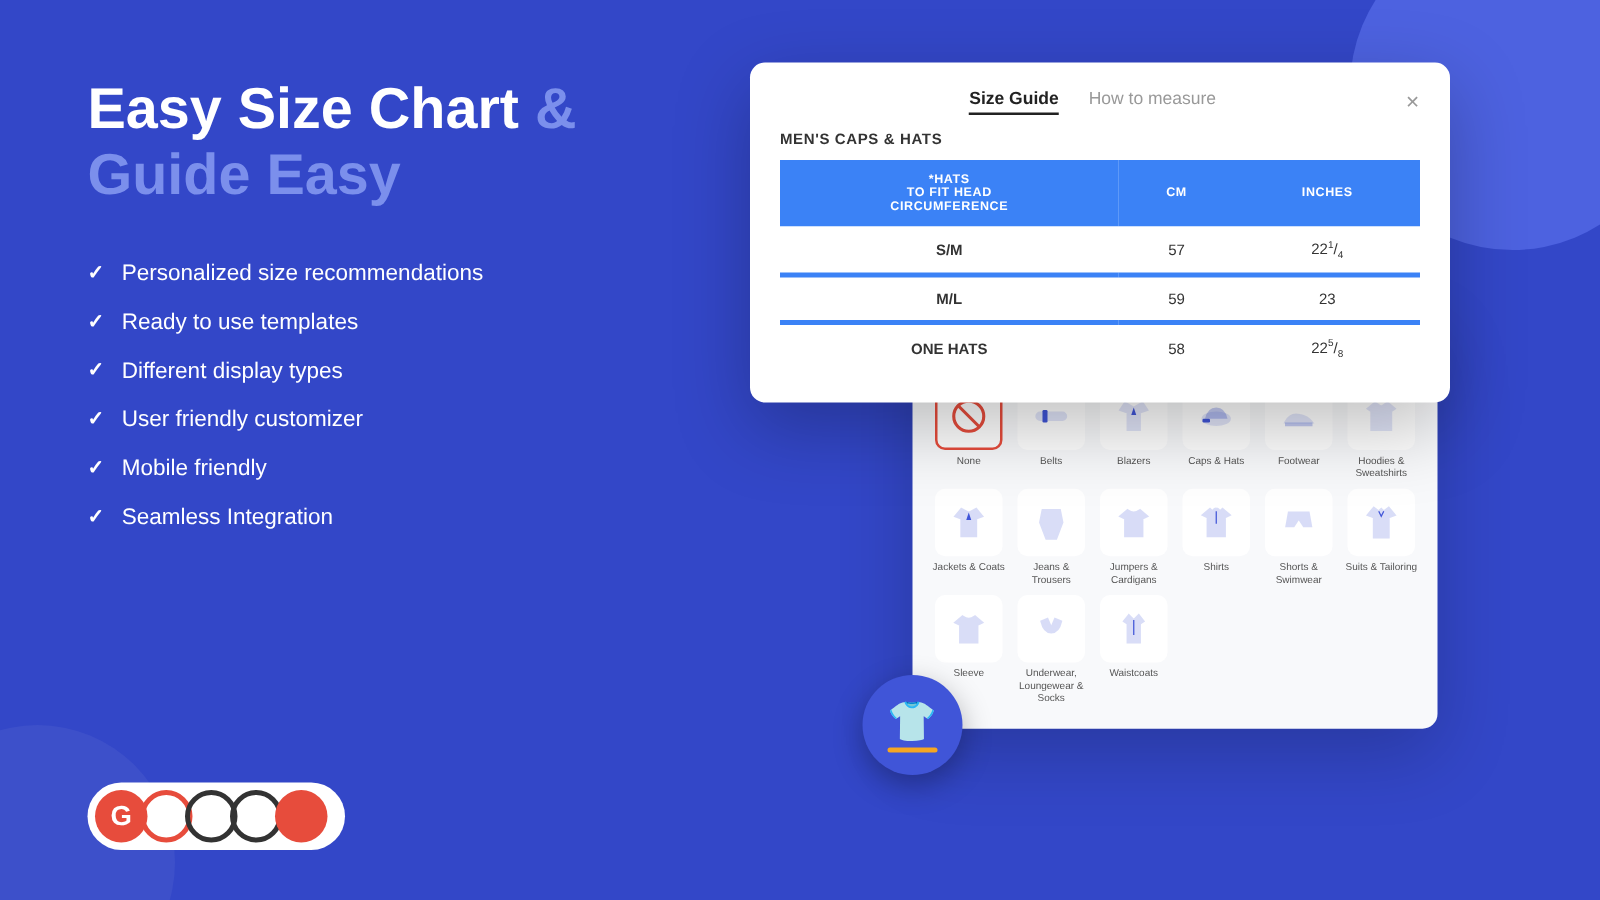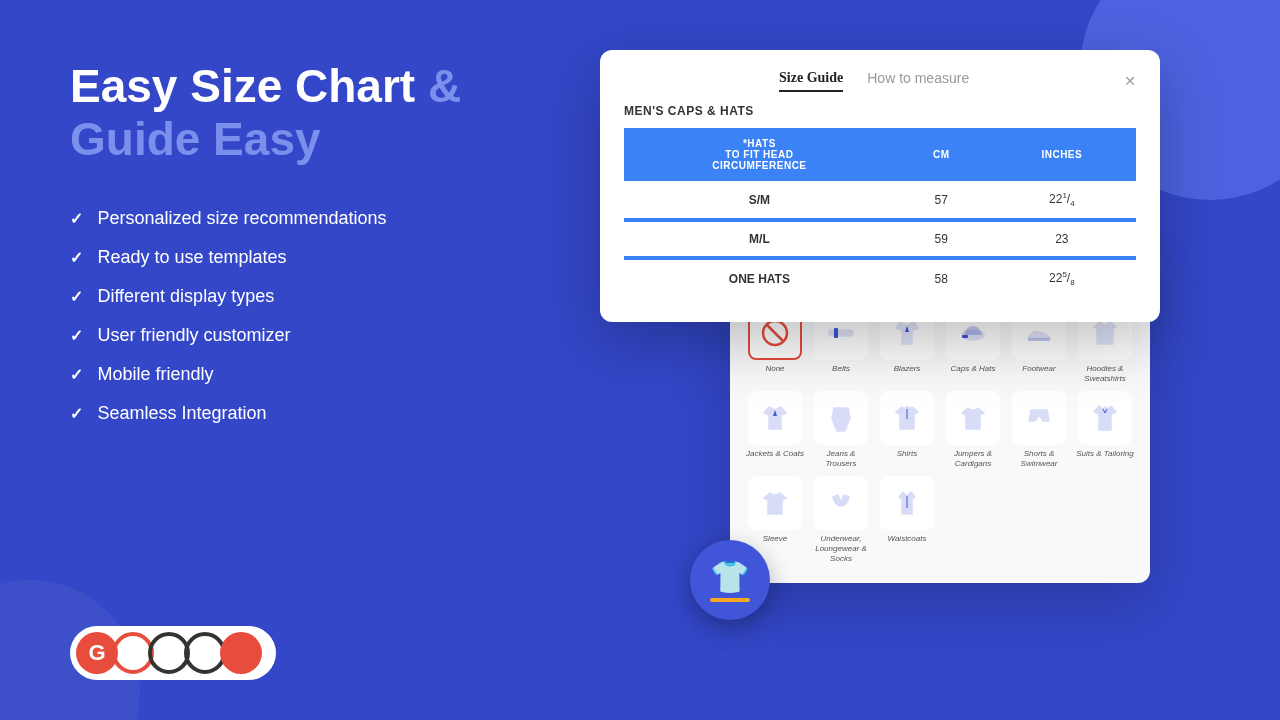--- a/index.html
+++ b/index.html
@@ -126,21 +126,20 @@
     .modal-tab {
       font-size: 14px;
       color: #999;
       cursor: pointer;
       padding-bottom: 4px;
     }
     .modal-tab.active {
       color: #222;
       font-weight: 600;
       border-bottom: 2px solid #222;
-      font-family: Liberation Serif, serif;
     }
     .modal-close {
       font-size: 14px;
       color: #999;
       cursor: pointer;
       line-height: 1;
     }
     .modal-section-title {
       font-size: 12px;
       font-weight: 700;
@@ -217,21 +216,20 @@
       color: #fff;
     }
     .cat-tab.inactive {
       background: #e8eaf6;
       color: #555;
     }
     .cat-grid {
       display: grid;
       grid-template-columns: repeat(6, 1fr);
       gap: 8px;
-      font-style: italic;
     }
     .cat-item {
       display: flex;
       flex-direction: column;
       align-items: center;
       gap: 4px;
       cursor: pointer;
     }
     .cat-icon-box {
       width: 54px;
@@ -507,33 +505,33 @@
           <div class="cat-icon-box">
             <svg width="30" height="30" viewBox="0 0 30 30">
                 <path d="M8 5 L6 15 L11 28 L15 28 L15 16 L15 16 L15 28 L19 28 L24 15 L22 5 Z" fill="#4055d8" opacity="0.2" stroke="#4055d8" stroke-width="1.5"></path>
               </svg>
           </div>
           <span class="cat-label">Jeans &amp; Trousers</span>
         </div>
         <div class="cat-item">
           <div class="cat-icon-box">
             <svg width="30" height="30" viewBox="0 0 30 30">
+                <path d="M10 5 L4 10 L8 12 L8 26 L22 26 L22 12 L26 10 L20 5 Q17 7 15 7 Q13 7 10 5 Z" fill="#4055d8" opacity="0.2" stroke="#4055d8" stroke-width="1.5"></path>
+              </svg>
+          </div>
+          <span class="cat-label">Jumpers &amp; Cardigans</span>
+        </div>
+        <div class="cat-item">
+          <div class="cat-icon-box">
+            <svg width="30" height="30" viewBox="0 0 30 30">
                 <path d="M10 4 L4 9 L8 11 L8 26 L22 26 L22 11 L26 9 L20 4 L18 6 Q16 3 15 4 Q14 3 12 6 Z" fill="#4055d8" opacity="0.2" stroke="#4055d8" stroke-width="1.5"></path>
                 <line x1="15" y1="6" x2="15" y2="16" stroke="#4055d8" stroke-width="1"></line>
               </svg>
           </div>
           <span class="cat-label">Shirts</span>
-        </div>
-        <div class="cat-item">
-          <div class="cat-icon-box">
-            <svg width="30" height="30" viewBox="0 0 30 30">
-                <path d="M10 5 L4 10 L8 12 L8 26 L22 26 L22 12 L26 10 L20 5 Q17 7 15 7 Q13 7 10 5 Z" fill="#4055d8" opacity="0.2" stroke="#4055d8" stroke-width="1.5"></path>
-              </svg>
-          </div>
-          <span class="cat-label">Jumpers &amp; Cardigans</span>
         </div>
         <div class="cat-item">
           <div class="cat-icon-box">
             <svg width="30" height="30" viewBox="0 0 30 30">
                 <path d="M7 7 L5 18 L11 18 L15 12 L19 18 L25 18 L23 7 Z" fill="#4055d8" opacity="0.2" stroke="#4055d8" stroke-width="1.5"></path>
               </svg>
           </div>
           <span class="cat-label">Shorts &amp; Swimwear</span>
         </div>
         <div class="cat-item">

